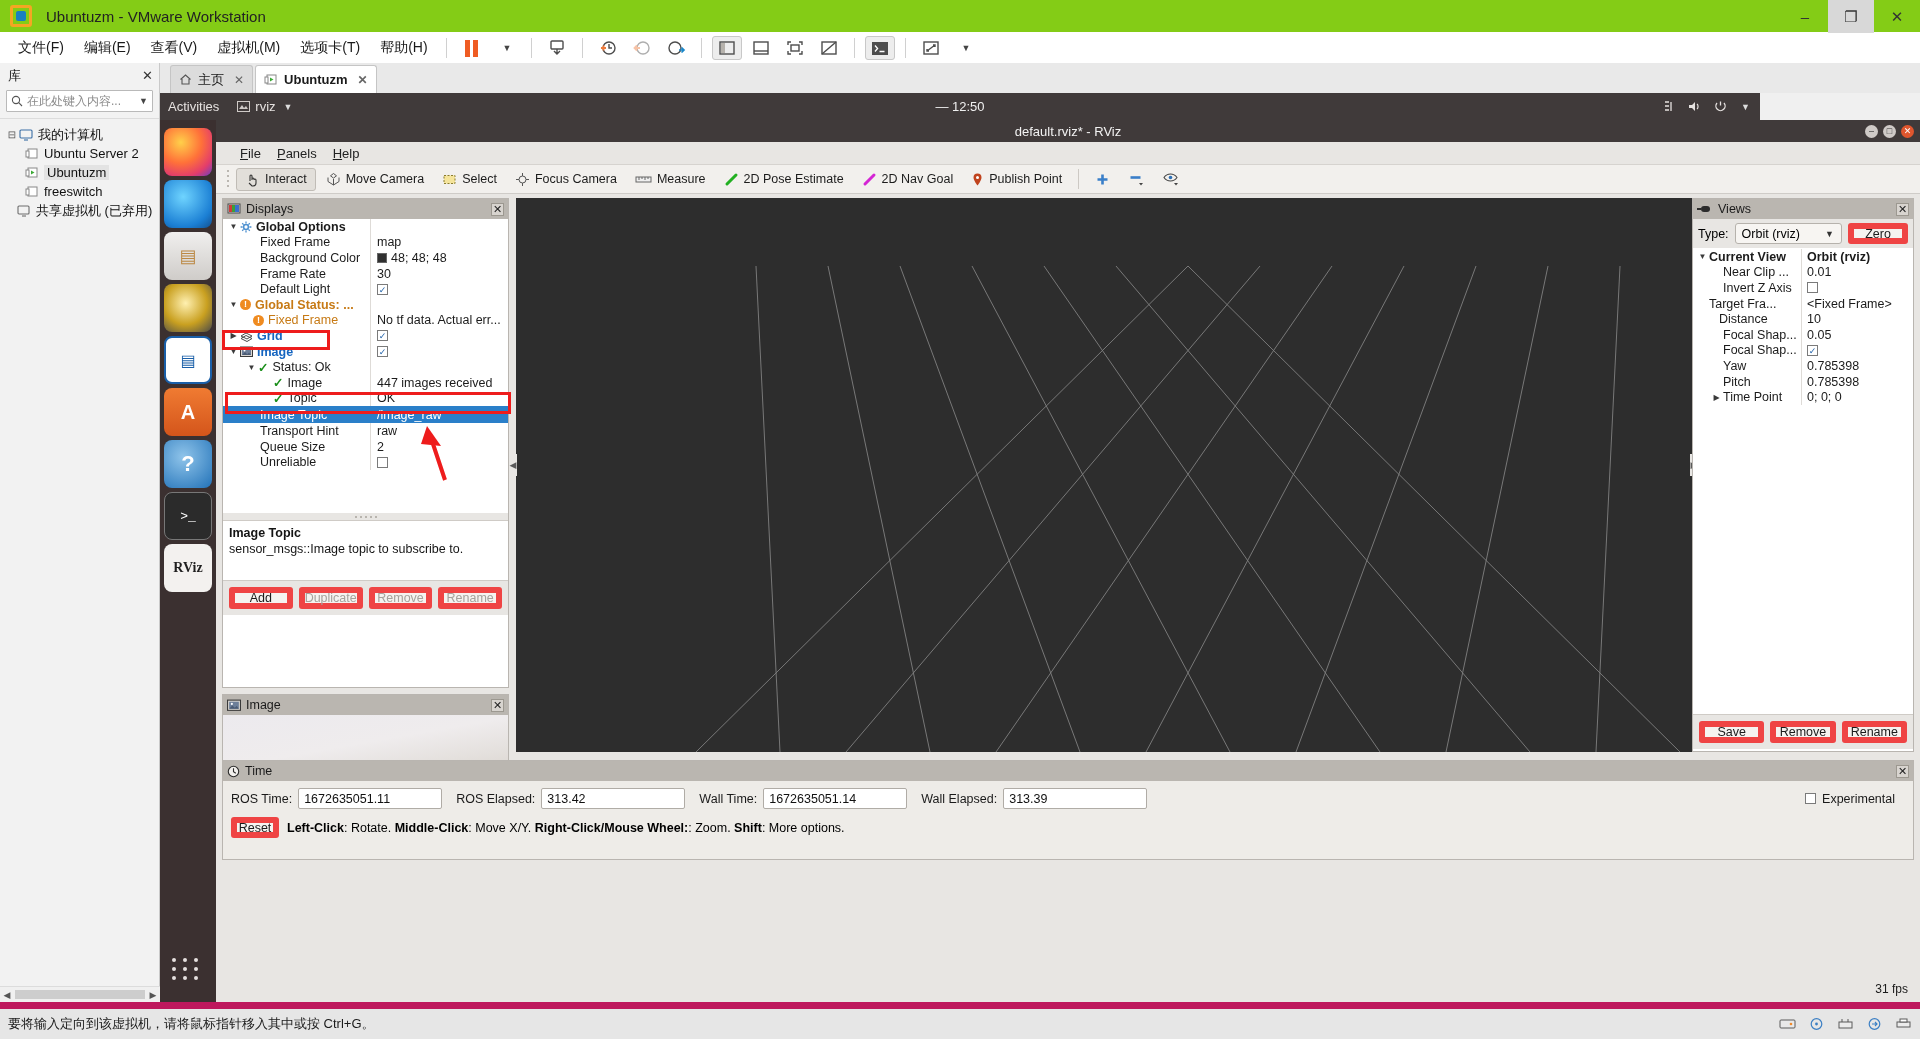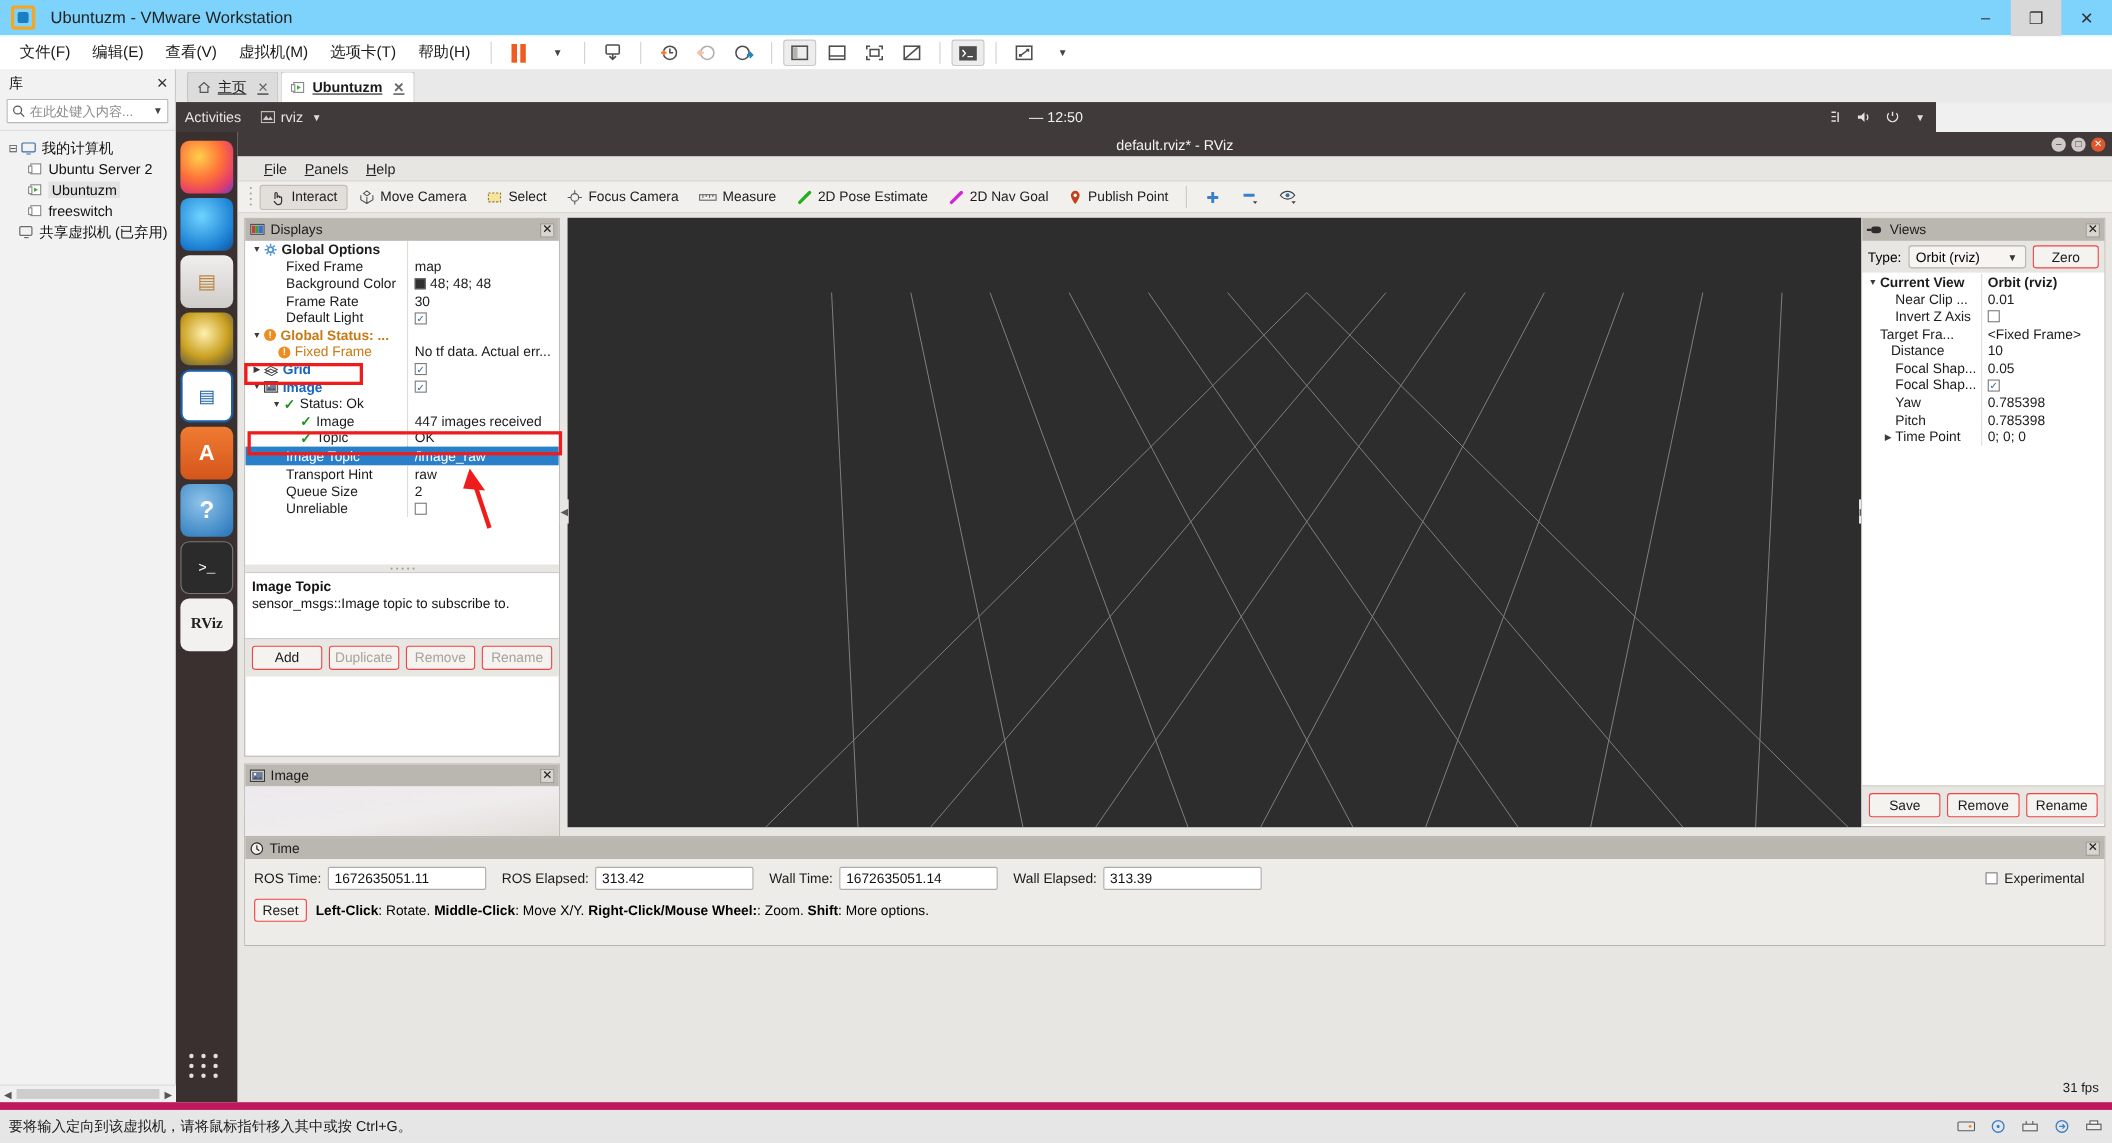--- a/index.html
+++ b/index.html
@@ -8,21 +8,21 @@
     width:1920px; height:1039px;
     font-family:"Liberation Sans", sans-serif;
     font-size:13px; overflow:hidden; background:#fff;
     -webkit-font-smoothing:antialiased;
   }
   .app { position:relative; width:1920px; height:1039px; background:#f0f0f0; }
 
   
   .vm-title {
     position:absolute; left:0; top:0; width:1920px; height:33px;
-    background:#7dd3fc; border-bottom:1px solid #ffffff;
+    background:#84cc16; border-bottom:1px solid #ffffff;
     display:flex; align-items:center;
   }
   .vm-logo { width:22px; height:22px; margin-left:10px; position:relative; }
   .vm-logo .sq-o { position:absolute; left:0; top:0; width:22px; height:22px; border:3px solid #f5a623; border-radius:3px;}
   .vm-logo .sq-i { position:absolute; left:6px; top:6px; width:10px; height:10px; background:#1a7fc1; border-radius:2px;}
   .vm-title-text { margin-left:14px; font-size:15px; color:#222; }
   .vm-wincontrols { position:absolute; right:0; top:0; height:33px; display:flex; }
   .wc { width:46px; height:33px; display:flex; align-items:center; justify-content:center; font-size:15px; color:#333; }
   .wc.active { background:#d8d8d8; }
 
@@ -64,21 +64,21 @@
   .lib-scroll .bar { flex:1; height:9px; background:#cdcdcd; margin:0 1px;}
 
   
   .tabstrip {
     position:absolute; left:160px; top:63px; width:1760px; height:30px;
     background:#e9e9e9; display:flex; align-items:flex-end; padding-left:10px;
   }
   .tab {
     height:28px; display:flex; align-items:center; gap:6px; padding:0 8px;
     background:#dcdcdc; border:1px solid #c5c5c5; border-bottom:none; margin-right:2px;
-    font-size:13px; color:#1a1a1a; border-radius:3px 3px 0 0;text-decoration:underline;
+    font-size:13px; color:#1a1a1a; border-radius:3px 3px 0 0;
   }
   .tab.active { background:#ffffff; font-weight:bold; }
   .tab .x { color:#666; font-size:12px; margin-left:4px; }
 
   
   .guest { position:absolute; left:160px; top:93px; width:1600px; height:909px; background:#3b3232; }
   .gnome-bar {
     height:27px; background:#403a3a; display:flex; align-items:center;
     color:#e6e2e0; font-size:13px; padding:0 8px; position:relative;
   }
@@ -124,21 +124,21 @@
   .arrowtog { width:13px; text-align:center; font-size:8px; color:#3a3a3a;}
   .chk { width:11px; height:11px; border:1px solid #7a7a7a; background:#fff; display:inline-block; font-size:9px; line-height:10px; text-align:center; color:#1d5fa8;}
   .swatch { width:10px; height:10px; background:#303030; border:1px solid #666; display:inline-block; vertical-align:-1px; margin-right:4px;}
   .ok { color:#1a8f1a; font-weight:bold; margin-right:4px;}
   .warnic { width:11px; height:11px; border-radius:50%; background:#ef8b20; color:#fff; font-size:9px; line-height:11px; text-align:center; display:inline-block; font-weight:bold;}
   .blue { color:#1565c0; font-weight:bold;}
   .orange { color:#c77a15; }
   .desc { border-top:1px solid #cfcbc6; padding:5px 6px; font-size:12.5px; color:#141414; height:60px; background:#fff;}
   .desc b{ display:block; margin-bottom:2px;}
   .btnrow { display:flex; gap:6px; padding:6px; background:#e8e6e3; border-top:1px solid #cfcbc6;}
-  .gbtn { flex:1; height:22px; border:1px solid #ef4444; border-radius:3px; background:#f5f3f0; font-size:12.5px; display:flex; align-items:center; justify-content:center; color:#1b1b1b;}
+  .gbtn { flex:1; height:22px; border:6px solid #ef4444; border-radius:3px; background:#f5f3f0; font-size:12.5px; display:flex; align-items:center; justify-content:center; color:#1b1b1b;}
   .gbtn.dis { color:#a6a29c; }
   .griphandle { height:7px; display:flex; align-items:center; justify-content:center; background:#e8e6e3;}
   .griphandle i { width:2px;height:2px;background:#a8a39c;border-radius:50%;margin:0 1.5px;display:block;}
 
   
   .imgpanel { left:6px; top:500px; width:287px; height:160px;}
   .imgview { height:138px; background:linear-gradient(170deg,#eceaee 0%,#efeced 28%,#e4e0dd 45%,#d9d3cd 60%,#cfc8c1 78%,#c9c2bb 100%); position:relative; overflow:hidden;}
   .imgview .band1{position:absolute;left:0;top:45%;width:100%;height:10%;background:linear-gradient(90deg,#e9e4df,#d8d1c9);opacity:.7;}
   .imgview .str{position:absolute;top:52%;width:10px;height:48%;background:rgba(255,255,255,.35);}
 

